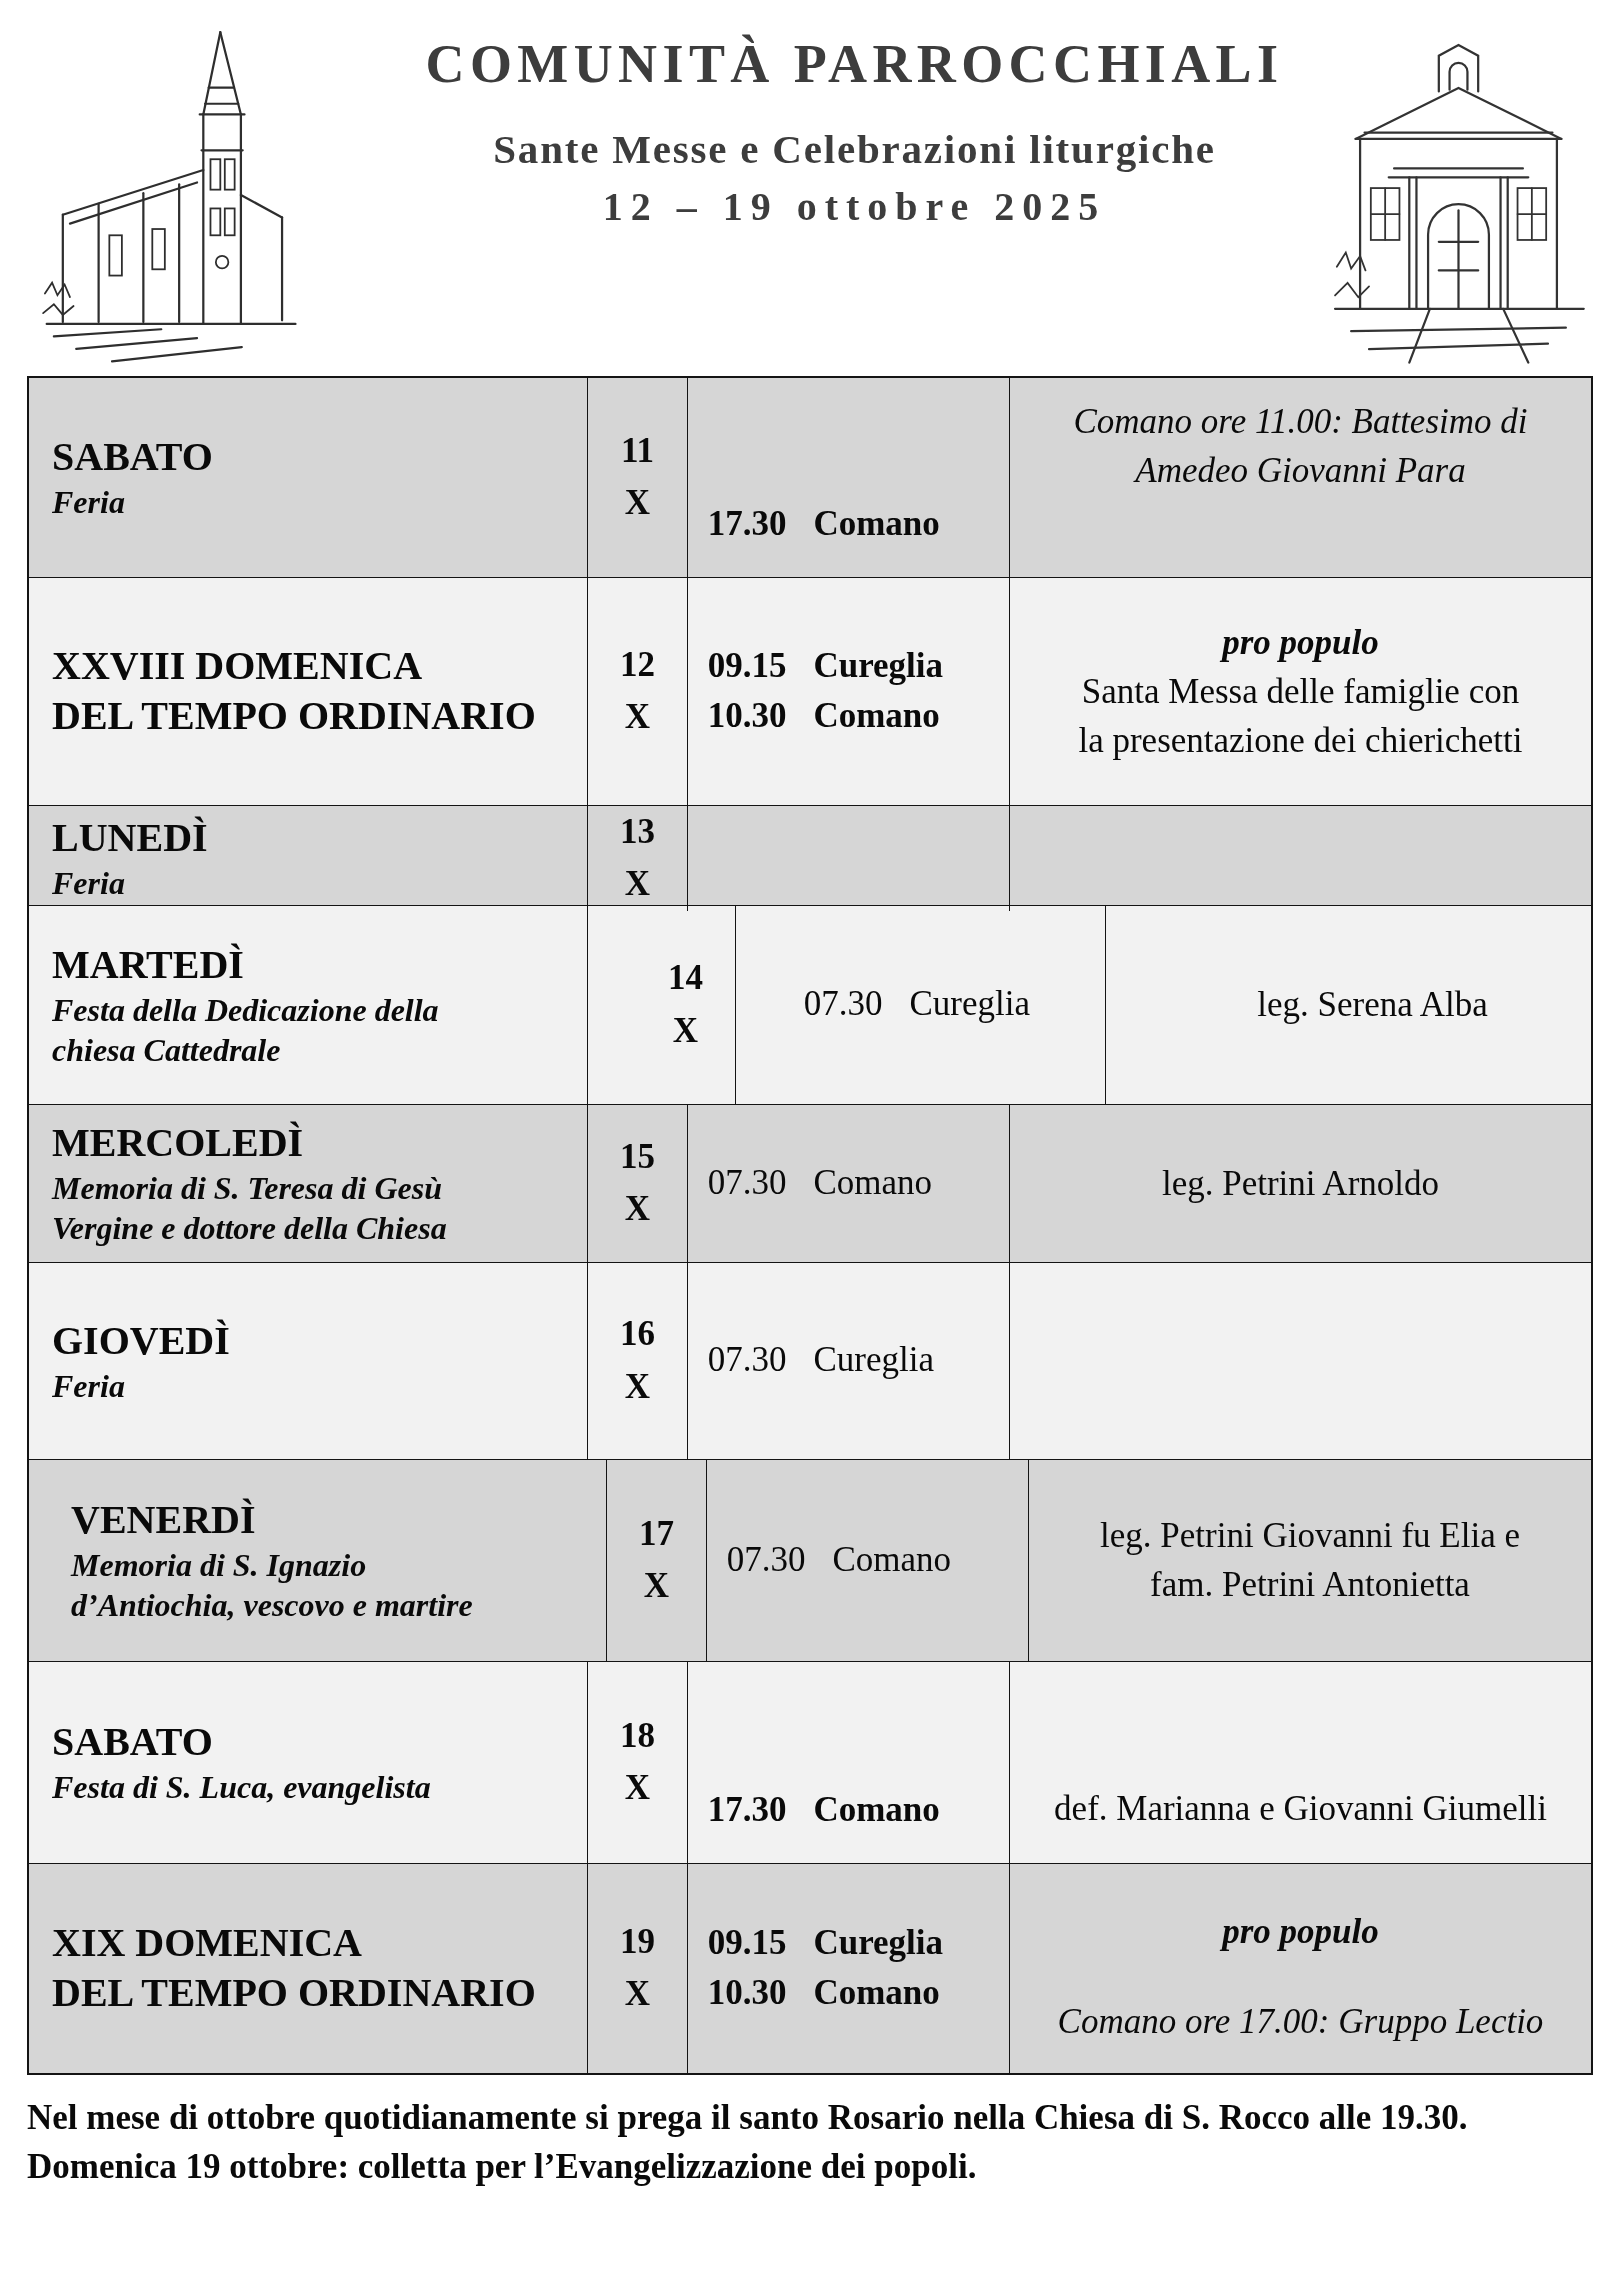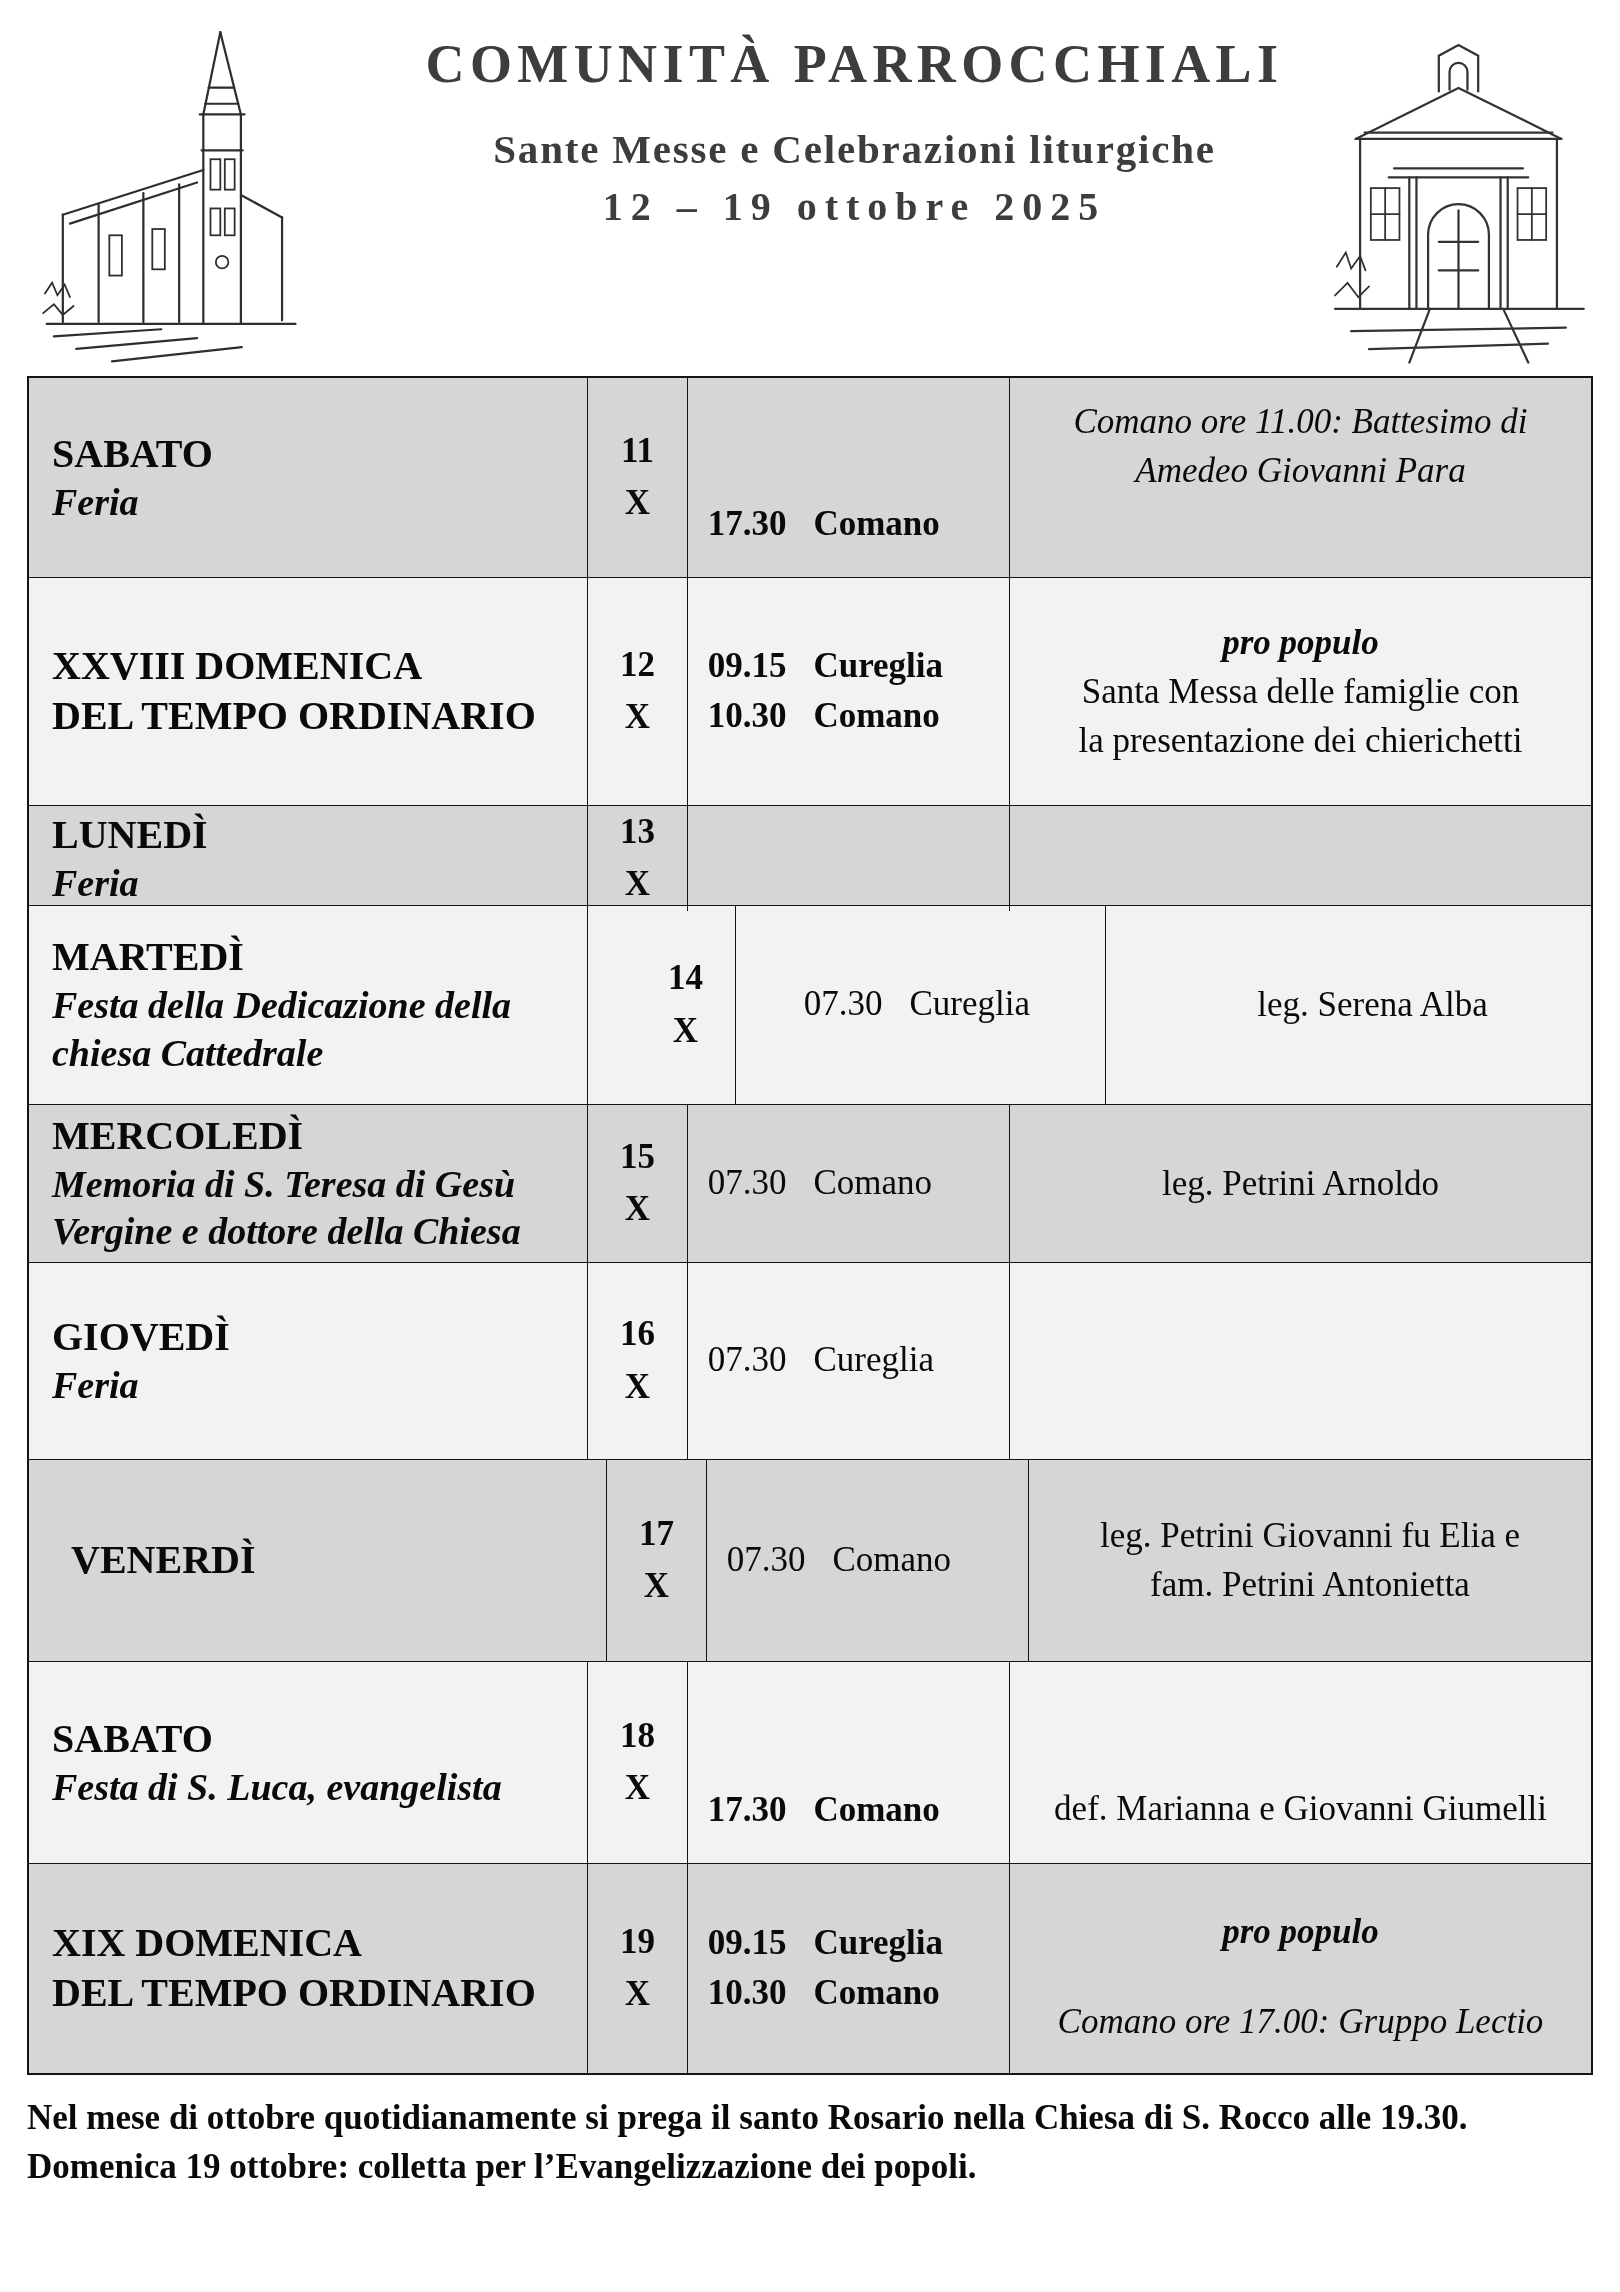--- a/index.html
+++ b/index.html
@@ -44,21 +44,21 @@
   .t-row + .t-row{border-top:1.8px solid var(--border);}
   .t-row.dark{background:var(--row-dark);}
   .t-row.light{background:var(--row-light);}
   .r1{height:199px;} .r2{height:228px;} .r3{height:100px;}
   .r4{height:199px;gap:48px;} .r5{height:158px;} .r6{height:197px;}
   .r7{height:202px;padding-left:19px;} .r8{height:202px;} .r9{height:210px;}
   .cell{border-right:1.8px solid var(--border);display:flex;flex-direction:column;justify-content:center;}
   .cell:last-child{border-right:none;}
   .day-cell{padding-left:23px;padding-right:9px;}
   .day-title{font-size:40px;font-weight:bold;line-height:1.25;white-space:pre-line;}
-  .day-feast{font-size:38px;font-weight:bold;font-style:italic;line-height:1.25;white-space:pre-line;}
+  .day-feast{font-size:32px;font-weight:bold;font-style:italic;line-height:1.25;white-space:pre-line;}
   .date-cell{align-items:center;text-align:center;font-size:35px;font-weight:bold;line-height:1.5;}
   .mass-cell{padding-left:19.7px;font-size:35px;line-height:1.45;}
   .mass-cell.bold{font-weight:bold;}
   .mass-cell.bottom{justify-content:flex-end;padding-bottom:27px;}
   .mass-line{white-space:nowrap;}
   .mass-place{margin-left:27px;}
   .intent-cell{text-align:center;padding:0 16px;font-size:35px;line-height:1.4;}
   .intent-cell.top{justify-content:flex-start;padding-top:19.7px;}
   .intent-cell.bottom{justify-content:flex-end;padding-bottom:30px;}
   .intent-cell.split{justify-content:space-between;padding-top:43px;padding-bottom:27px;}
@@ -281,20 +281,22 @@
         <div class="mass-line">
           <span class="mass-time">07.30</span><span class="mass-place">Cureglia</span>
         </div>
       </div>
       <div class="cell intent-cell"></div>
     </div>
 
     <div class="t-row dark r7">
       <div class="cell day-cell">
         <div class="day-title">VENERDÌ</div>
+        <div class="day-feast">Memoria di S. Ignazio
+d’Antiochia, vescovo e martire</div>
       </div>
       <div class="cell date-cell">
         <div>17</div>
         <div>X</div>
       </div>
       <div class="cell mass-cell">
         <div class="mass-line">
           <span class="mass-time">07.30</span><span class="mass-place">Comano</span>
         </div>
       </div>

